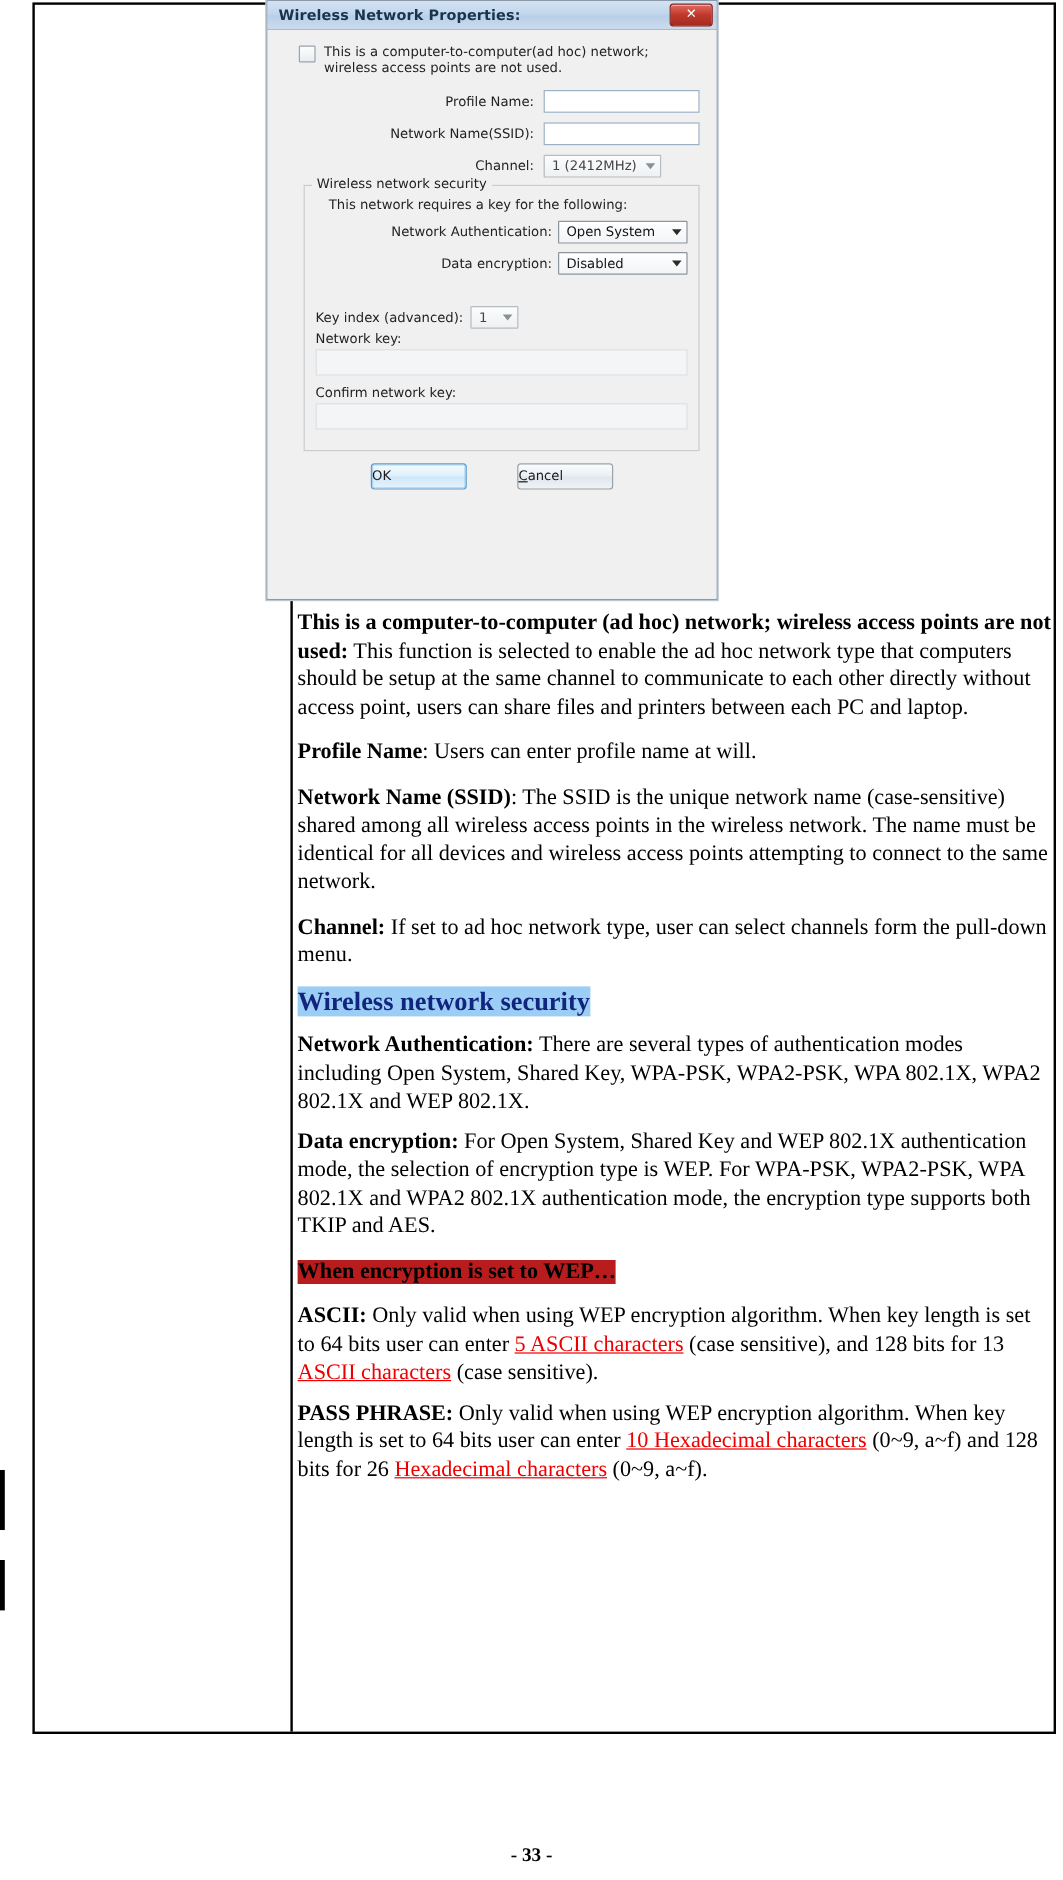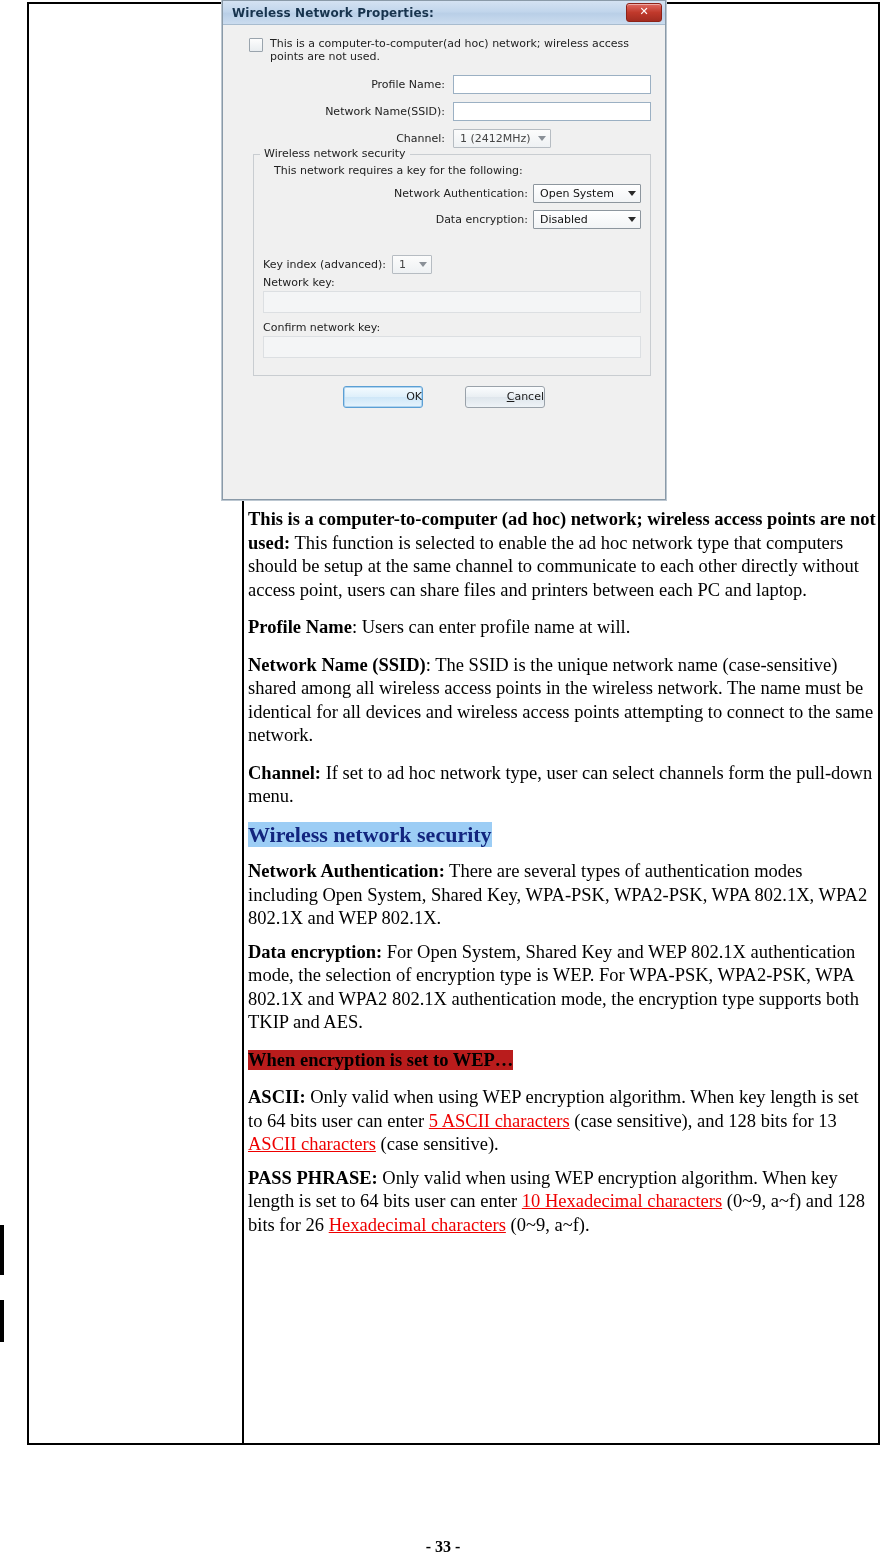--- a/index.html
+++ b/index.html
@@ -48,21 +48,21 @@
     background: #000;
   }
   #change-bar-1 { top: 1225px; height: 50px; }
   #change-bar-2 { top: 1300px; height: 42px; }
 
   
   #wireless-dialog {
     position: absolute;
     left: 222px;
     top: 0px;
-    width: 444px;
+    width: 376px;
     height: 500px;
     background: #f0f0f0;
     border: 1px solid #8a9aa8;
     box-shadow: 0 0 0 1px #bcc7d1;
     box-sizing: border-box;
     font-family: "DejaVu Sans", "Liberation Sans", sans-serif;
     font-size: 11px;
     color: #1a1a1a;
   }
   #dialog-titlebar {
@@ -221,21 +221,21 @@
   #dialog-buttons {
     display: flex;
     justify-content: center;
     gap: 42px;
     margin-top: 10px;
   }
   .wbutton {
     width: 80px;
     height: 22px;
     font-size: 11px;
-    text-align: right;
+    text-align: left;
     line-height: 20px;
     border: 1px solid #9aa2aa;
     border-radius: 3px;
     background: linear-gradient(#fbfdfe, #eaeff3 48%, #dfe6ec 52%, #eef3f7);
     color: #1a1a1a;
     cursor: pointer;
     box-sizing: border-box;
   }
   #ok-button {
     border-color: #5b9fd4;

